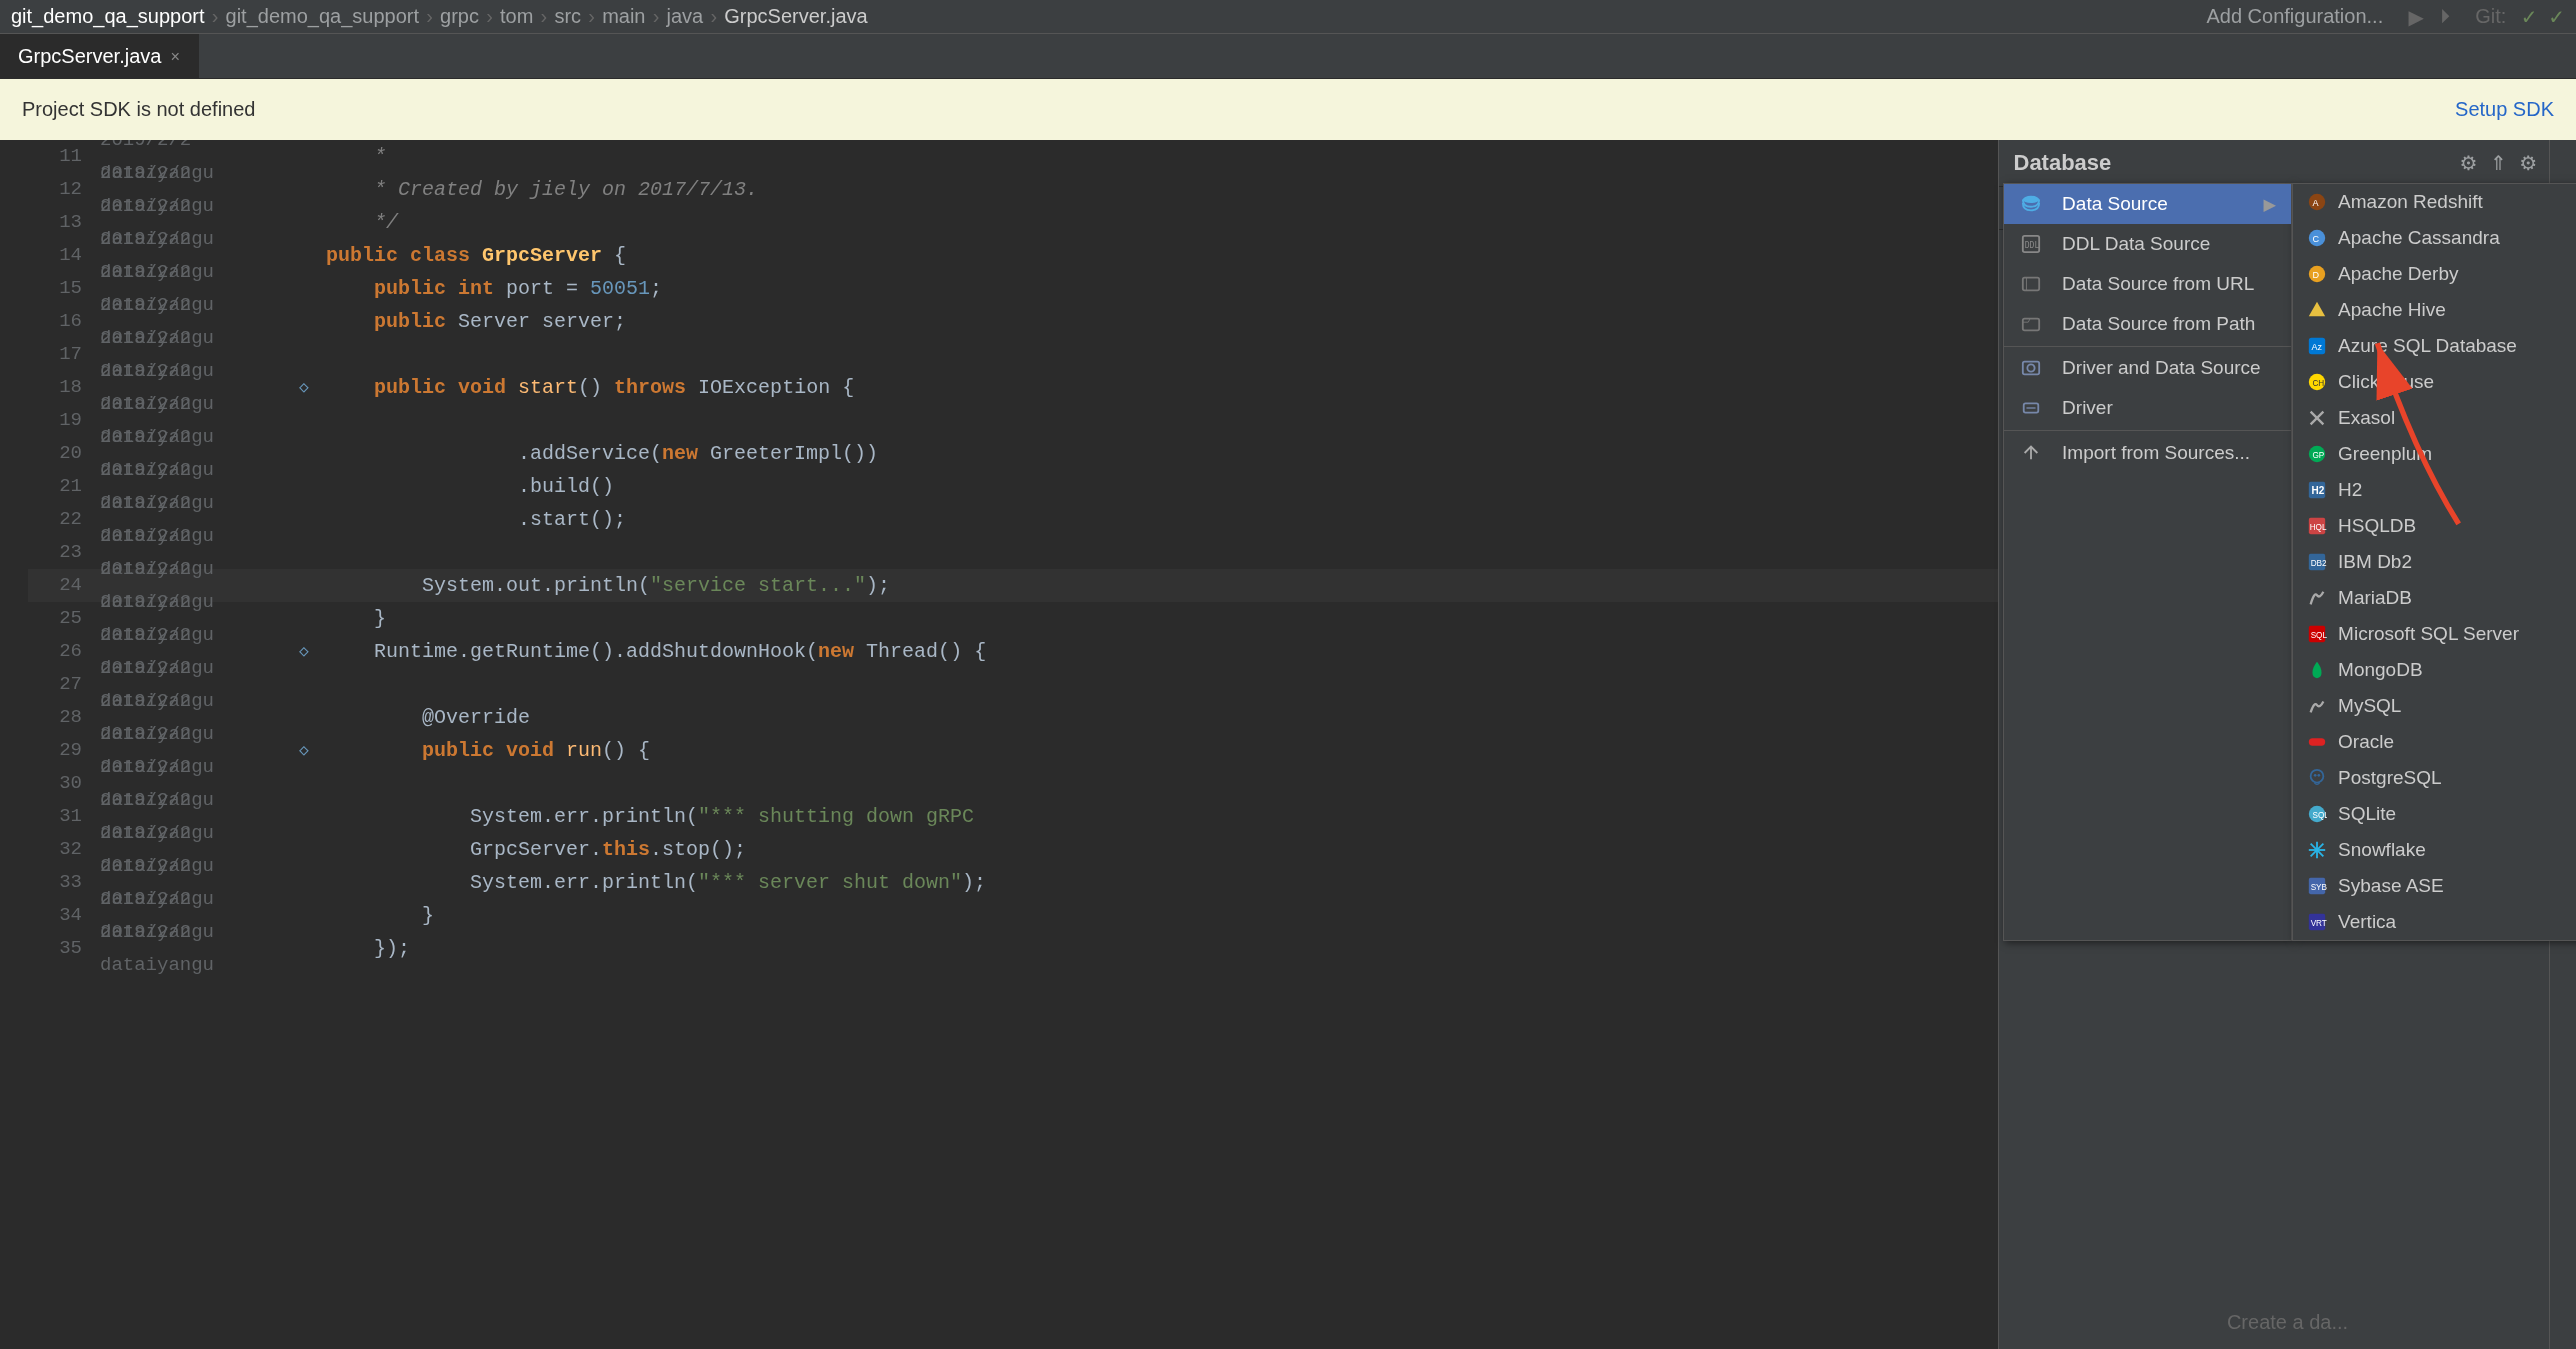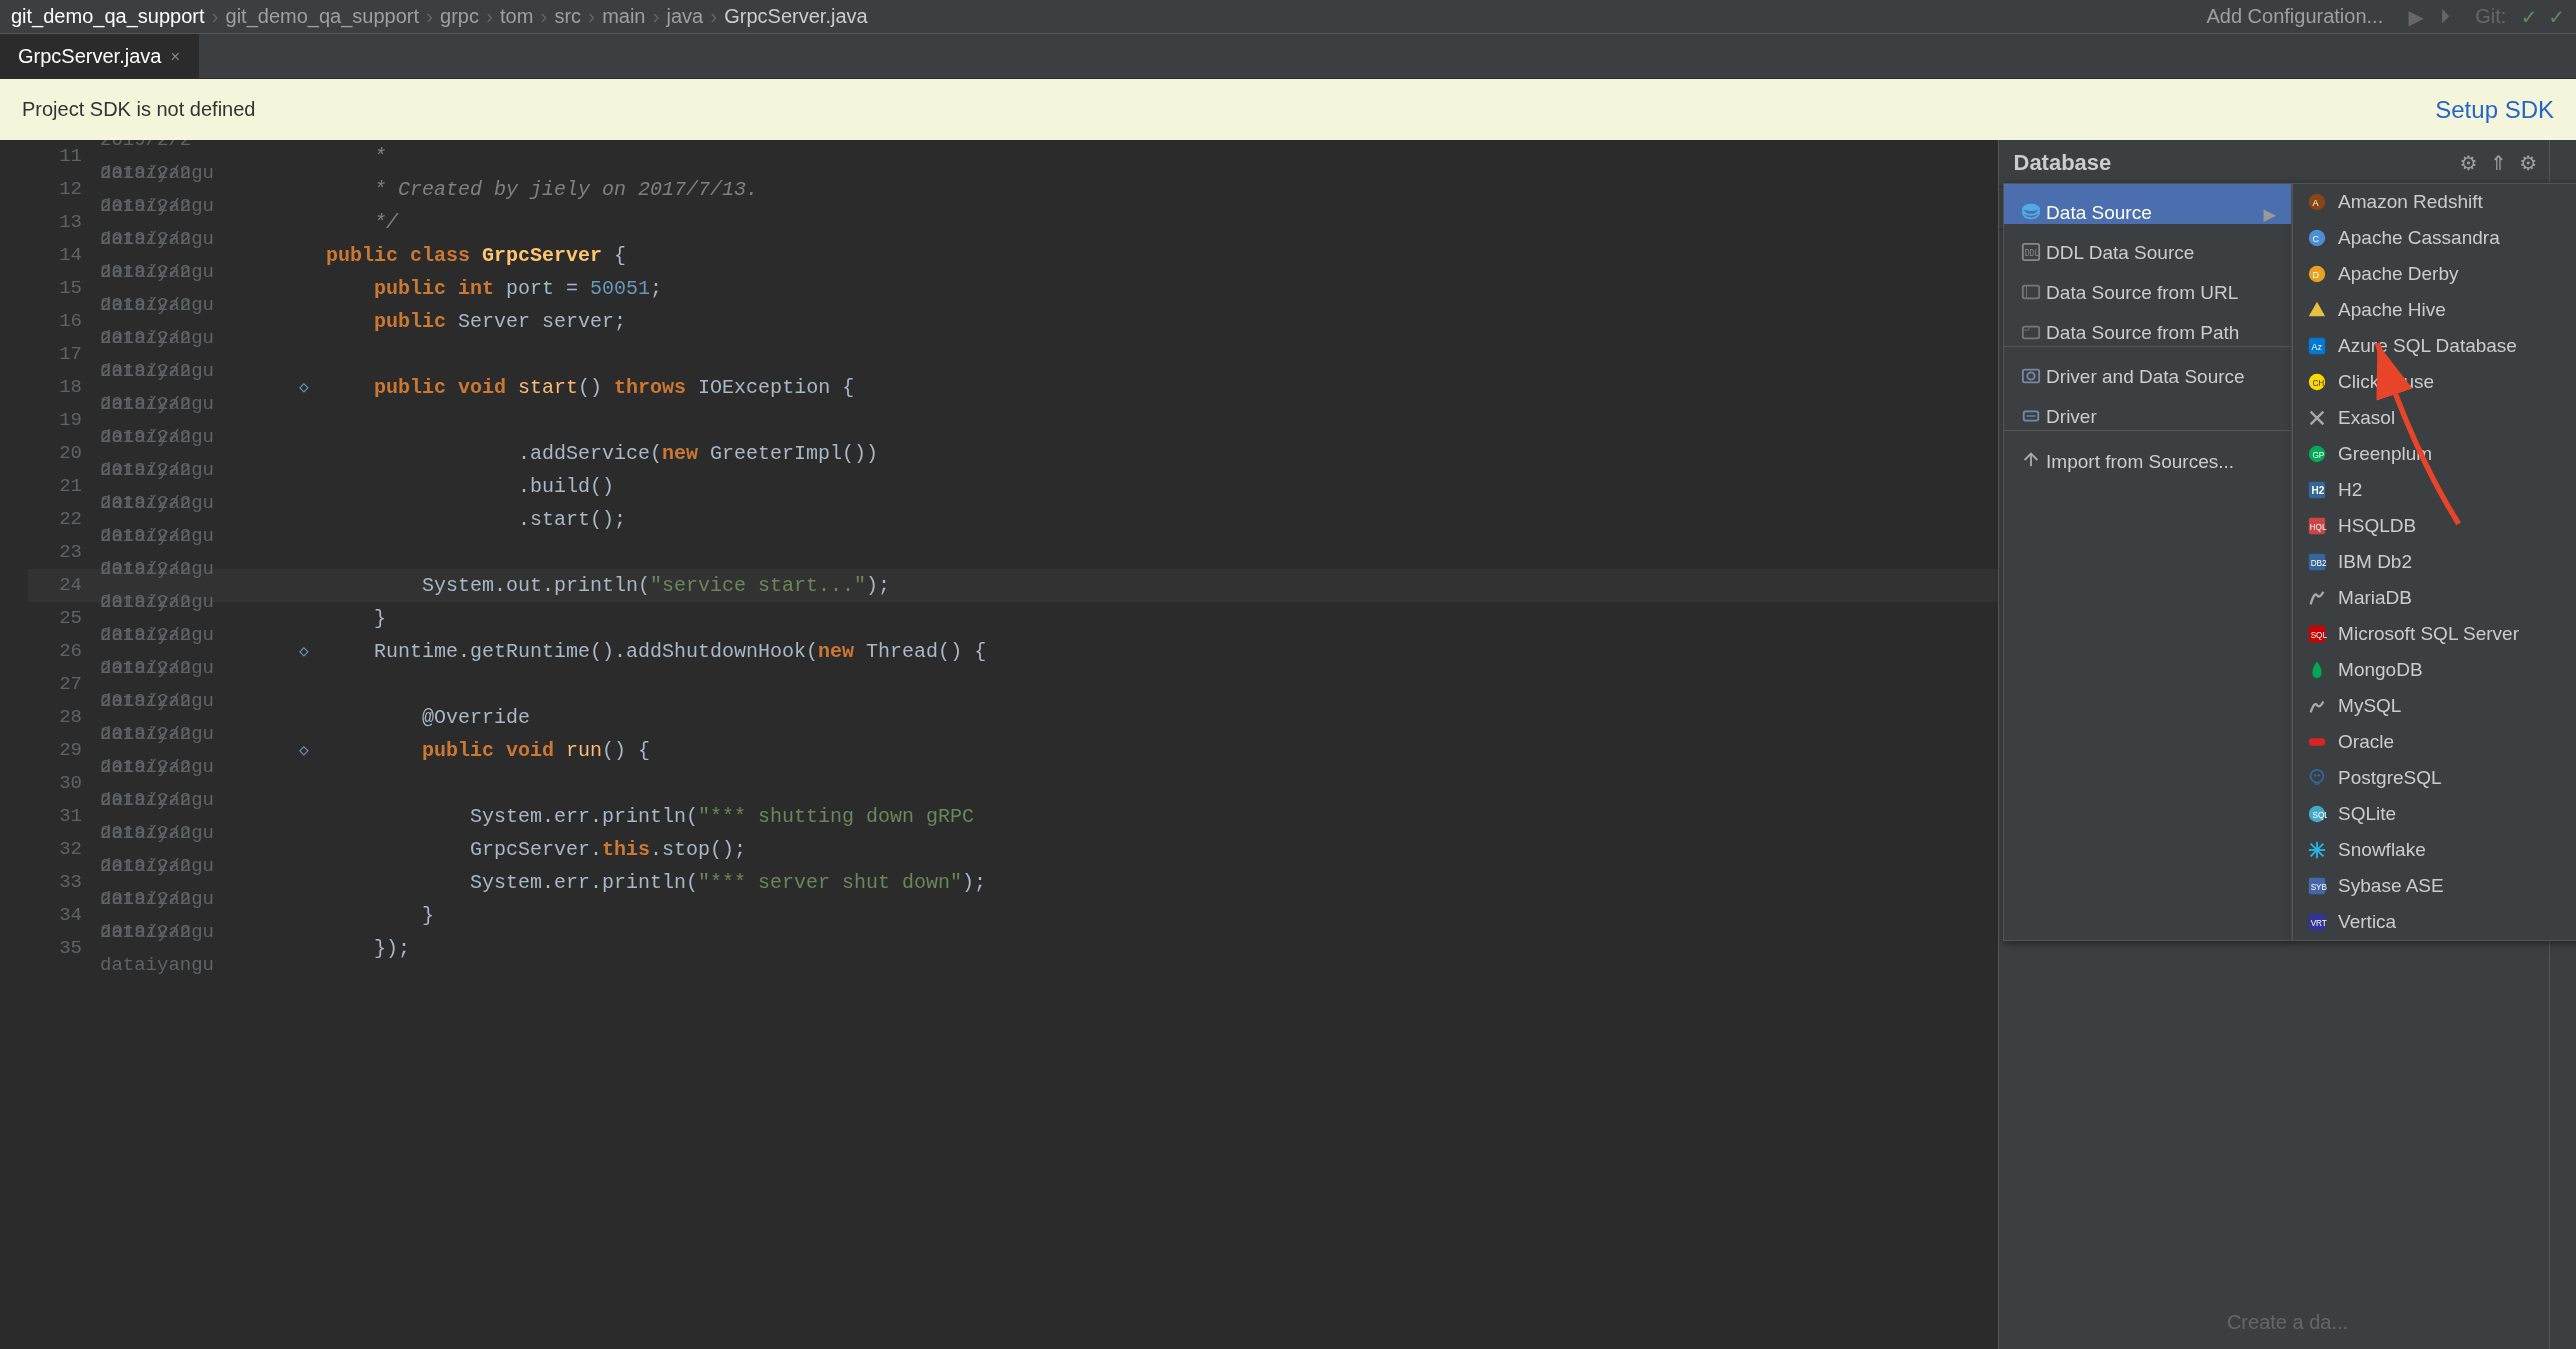--- a/index.html
+++ b/index.html
@@ -75,21 +75,21 @@
       align-items: center;
       padding: 0 22px;
       justify-content: space-between;
     }
     .sdk-bar-text {
       color: #333;
       font-size: 20px;
     }
     .sdk-bar-link {
       color: #2466c8;
-      font-size: 24px;
+      font-size: 20px;
       cursor: pointer;
     }
 
     
     .main-area {
       display: flex;
       height: calc(1349px - 34px - 45px - 47px);
     }
 
     
@@ -222,24 +222,24 @@
     }
 
     .menu-primary {
       background: #3c3f41;
       border: 0.9px solid #555;
       width: 289px;
       box-shadow: 1.8px 1.8px 7.2px rgba(0,0,0,0.5);
     }
     .menu-item {
       display: flex;
-      align-items: flex-end;
+      align-items: center;
       height: 40px;
       padding: 0 14.5px;
-      gap: 3px;
+      gap: 19px;
       cursor: pointer;
       color: #ccc;
       font-size: 19px;
       position: relative;
     }
     .menu-item:hover, .menu-item.active {
       background: #4b6eaf;
       color: #fff;
     }
     .menu-item-icon {

